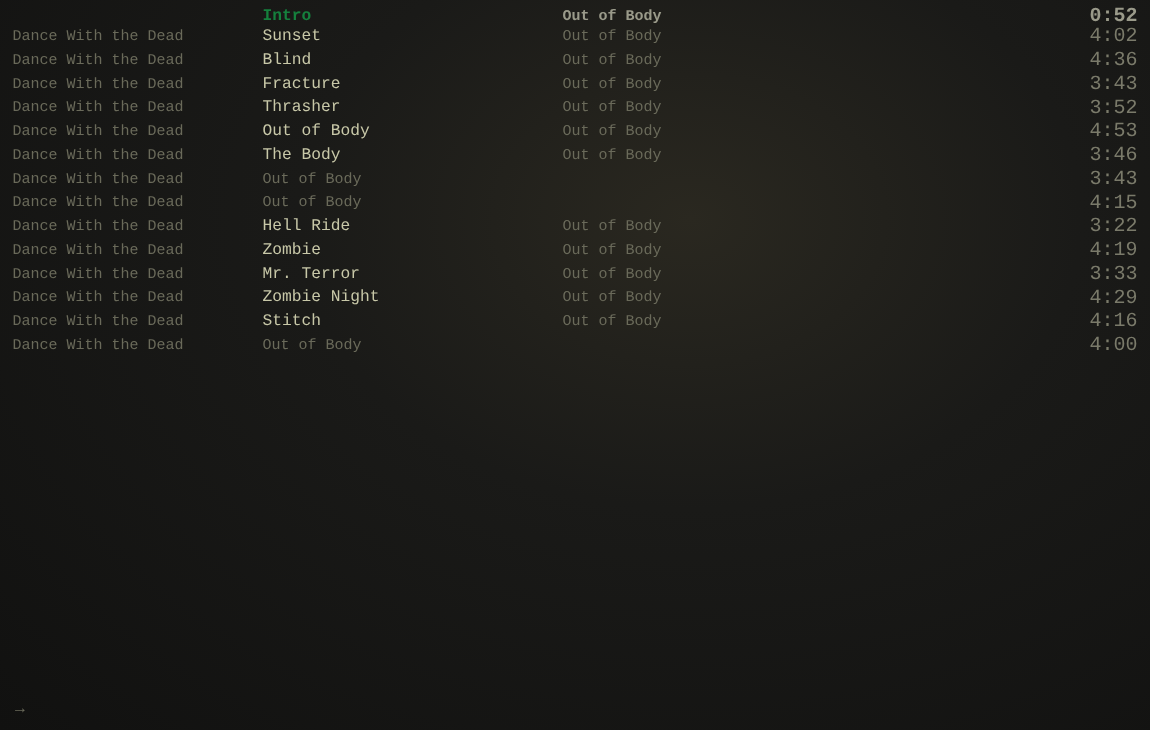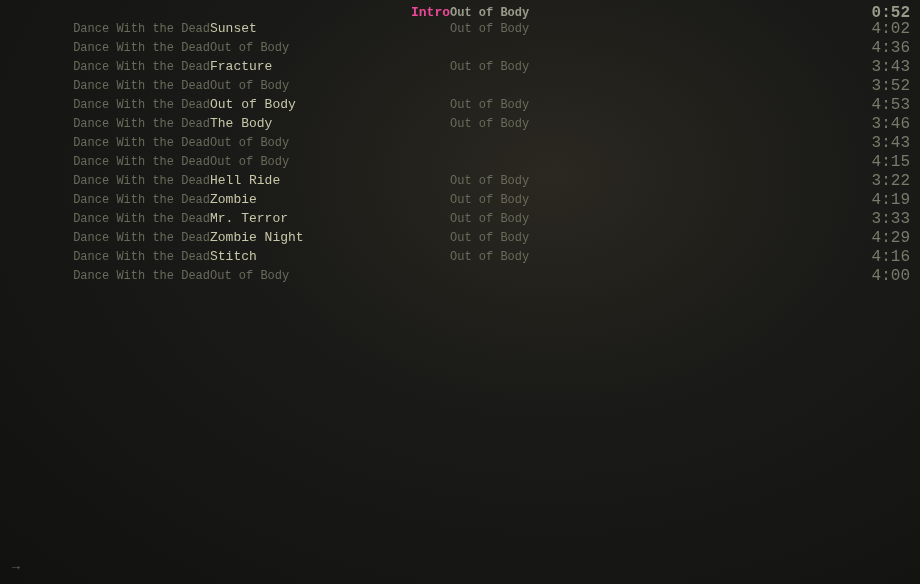--- a/index.html
+++ b/index.html
@@ -37,37 +37,35 @@
       color: #9a9a8a;
       font-weight: bold;
       padding-top: 8px;
     }
 
     .col-artist {
       width: 200px;
       min-width: 200px;
       color: #6a6a5a;
       font-size: 12px;
-      text-align: right;
     }
 
     .col-artist.header {
       color: #9a9a8a;
     }
 
     .col-title {
       width: 240px;
       min-width: 240px;
       color: #c8c8a8;
       font-size: 13px;
     }
 
     .col-title.header {
-      color: #ec4899;
-      text-align: right;
+      color: #15803d;
     }
 
     .col-album {
       flex: 1;
       color: #6a6a5a;
       font-size: 12px;
     }
 
     .col-album.header {
       color: #9a9a8a;
@@ -104,31 +102,33 @@
     <span class="col-duration header">0:52</span>
   </div>
 <div class="track-row">
       <span class="col-artist">Dance With the Dead</span>
       <span class="col-title">Sunset</span>
       <span class="col-album">Out of Body</span>
       <span class="col-duration">4:02</span>
     </div>
     <div class="track-row">
       <span class="col-artist">Dance With the Dead</span>
+      <span class="col-title">Blind</span>
       <span class="col-album">Out of Body</span>
       <span class="col-duration">4:36</span>
     </div>
     <div class="track-row">
       <span class="col-artist">Dance With the Dead</span>
       <span class="col-title">Fracture</span>
       <span class="col-album">Out of Body</span>
       <span class="col-duration">3:43</span>
     </div>
     <div class="track-row">
       <span class="col-artist">Dance With the Dead</span>
+      <span class="col-title">Thrasher</span>
       <span class="col-album">Out of Body</span>
       <span class="col-duration">3:52</span>
     </div>
     <div class="track-row">
       <span class="col-artist">Dance With the Dead</span>
       <span class="col-title">Out of Body</span>
       <span class="col-album">Out of Body</span>
       <span class="col-duration">4:53</span>
     </div>
     <div class="track-row">

